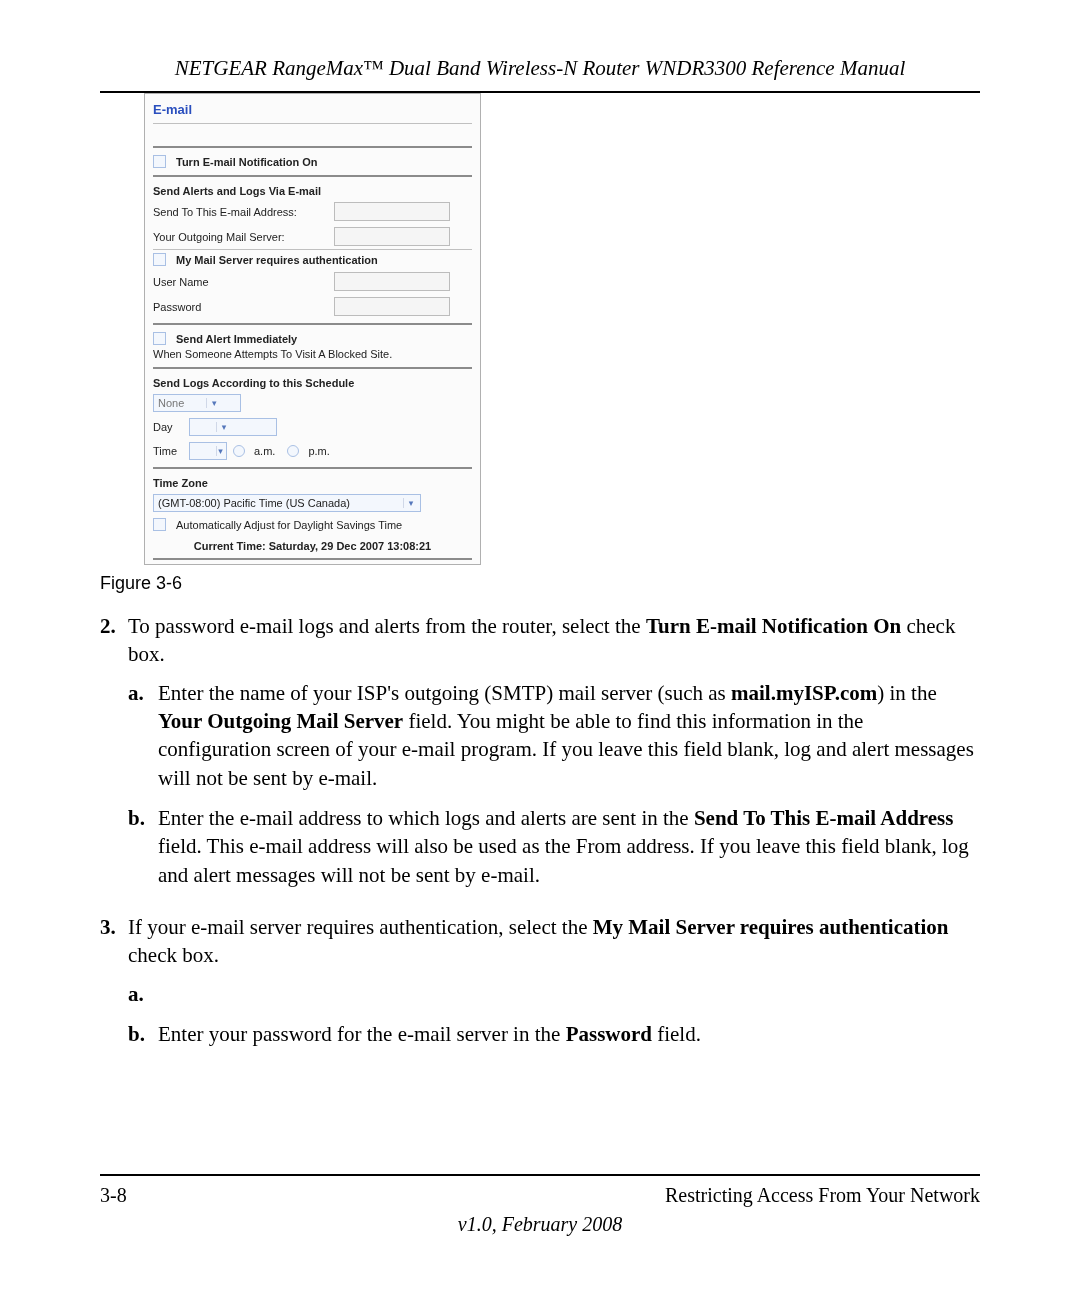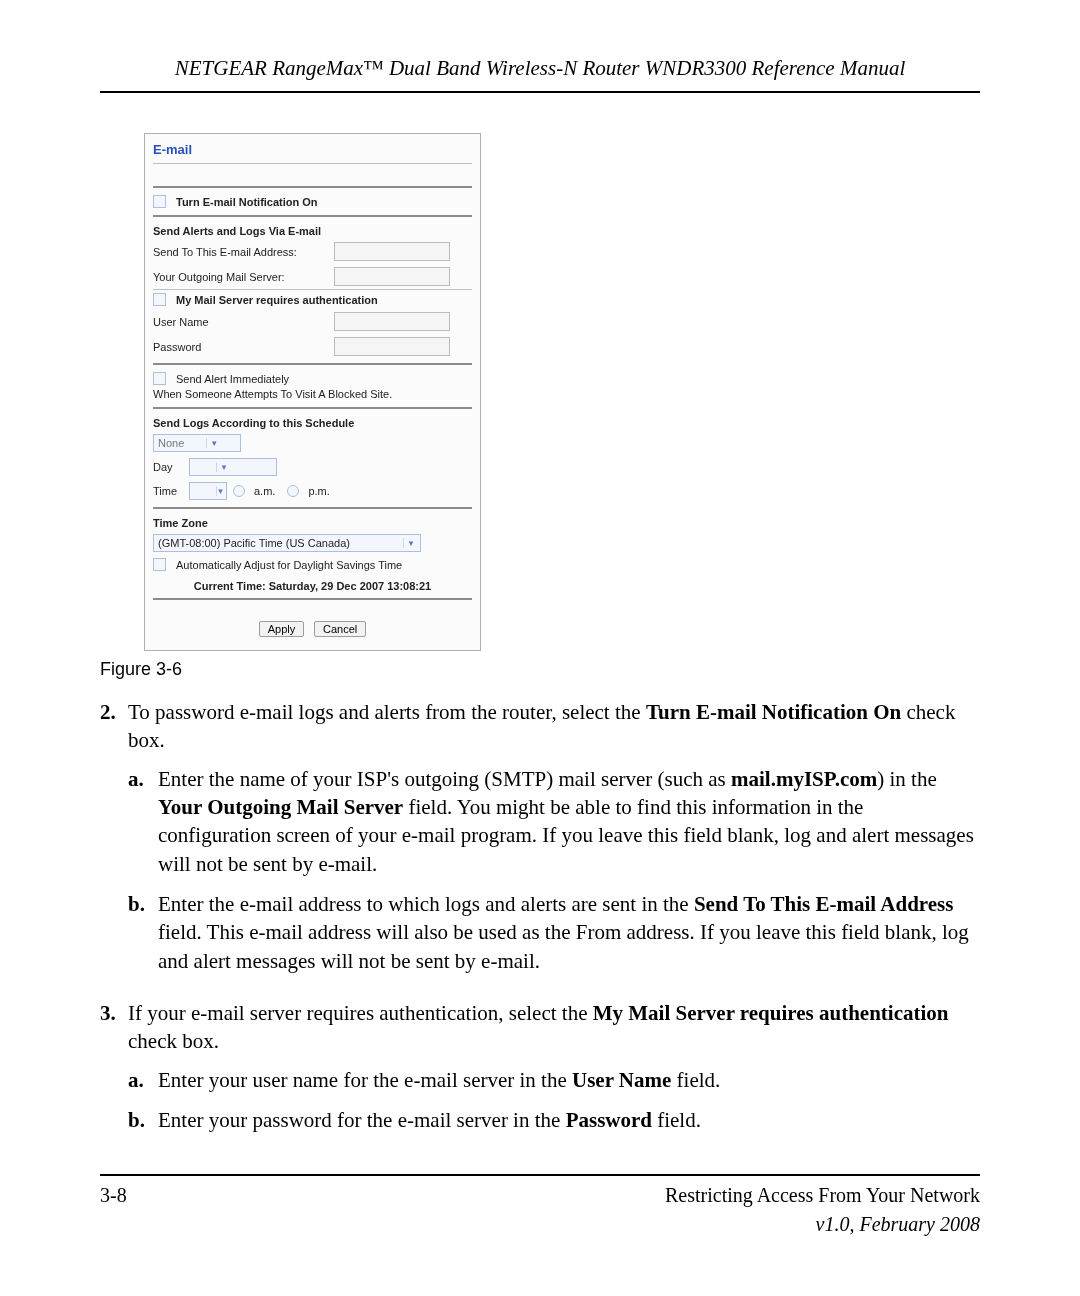--- a/index.html
+++ b/index.html
@@ -15,21 +15,20 @@
   }
   .page {
     padding: 56px 100px 0 100px;
   }
   .header-title {
     font-style: italic;
     font-size: 21px;
     text-align: center;
     padding-bottom: 10px;
     border-bottom: 2px solid #000;
-    margin-bottom: 40px;
   }
   
   .panel {
     width: 335px;
     background: #fbfbfb;
     border: 1px solid #b0b0b0;
     margin-bottom: 8px;
     font-family: Arial, Helvetica, sans-serif;
     color: #222;
     margin-left: 44px;
@@ -150,21 +149,21 @@
   .footer .rule {
     border-top: 2px solid #000;
     margin-bottom: 8px;
   }
   .footer .line1 {
     display: flex; justify-content: space-between;
     font-size: 20px;
     text-align: center;
   }
   .footer .line2 {
-    text-align: right;
+    text-align: center;
     font-style: italic;
     font-size: 20px;
     margin-top: 6px;
   }
 </style>
 </head>
 <body>
 
 <div class="page">
   <div class="header-title">NETGEAR RangeMax™ Dual Band Wireless-N Router WNDR3300 Reference Manual</div>
@@ -197,21 +196,21 @@
       <span class="label-fixed">User Name</span>
       <input type="text" style="">
     </div>
     <div class="row">
       <span class="label-fixed">Password</span>
       <input type="text" style="">
     </div>
     <hr class="hr-heavy">
     <div class="row">
       <span class="chk"></span>
-      <span style="font-weight:normal">Send Alert Immediately</span>
+      <span style="font-weight:bold">Send Alert Immediately</span>
     </div>
     <div class="row" style="padding-top:0">
       <span>When Someone Attempts To Visit A Blocked Site.</span>
     </div>
     <hr class="hr-heavy">
     <div class="section-label">Send Logs According to this Schedule</div>
     <div class="row">
       <span class="sel" style="width:80px">
         <span>None</span>
         <span class="arrow">▾</span>
@@ -242,24 +241,20 @@
         <span>(GMT-08:00) Pacific Time (US Canada)</span>
         <span class="arrow">▾</span>
       </span>
     </div>
     <div class="row">
       <span class="chk"></span>
       <span>Automatically Adjust for Daylight Savings Time</span>
     </div>
     <div class="current-time">Current Time:  Saturday, 29 Dec 2007 13:08:21</div>
     <hr class="hr-heavy">
-    <div class="btnrow">
-      <button class="btn">Apply</button>
-      <button class="btn">Cancel</button>
-    </div>
   </div>
 
   <div class="figure-caption">Figure 3-6</div>
 
   <ol class="outer">
     <li>
       <span class="num">2.</span>
       <div>
         <span>To password e-mail logs and alerts from the router, select the </span><span class="bold">Turn E-mail Notification On</span><span> check box.</span>
         <ol class="inner">
@@ -278,23 +273,20 @@
         </ol>
       </div>
     </li>
     <li>
       <span class="num">3.</span>
       <div>
         <span>If your e-mail server requires authentication, select the </span><span class="bold">My Mail Server requires authentication</span><span> check box.</span>
         <ol class="inner">
           <li>
             <span class="num">a.</span>
-            <div>
-              <span>Enter your user name for the e-mail server in the </span><span class="bold">User Name</span><span> field.</span>
-            </div>
           </li>
           <li>
             <span class="num">b.</span>
             <div>
               <span>Enter your password for the e-mail server in the </span><span class="bold">Password</span><span> field.</span>
             </div>
           </li>
         </ol>
       </div>
     </li>

